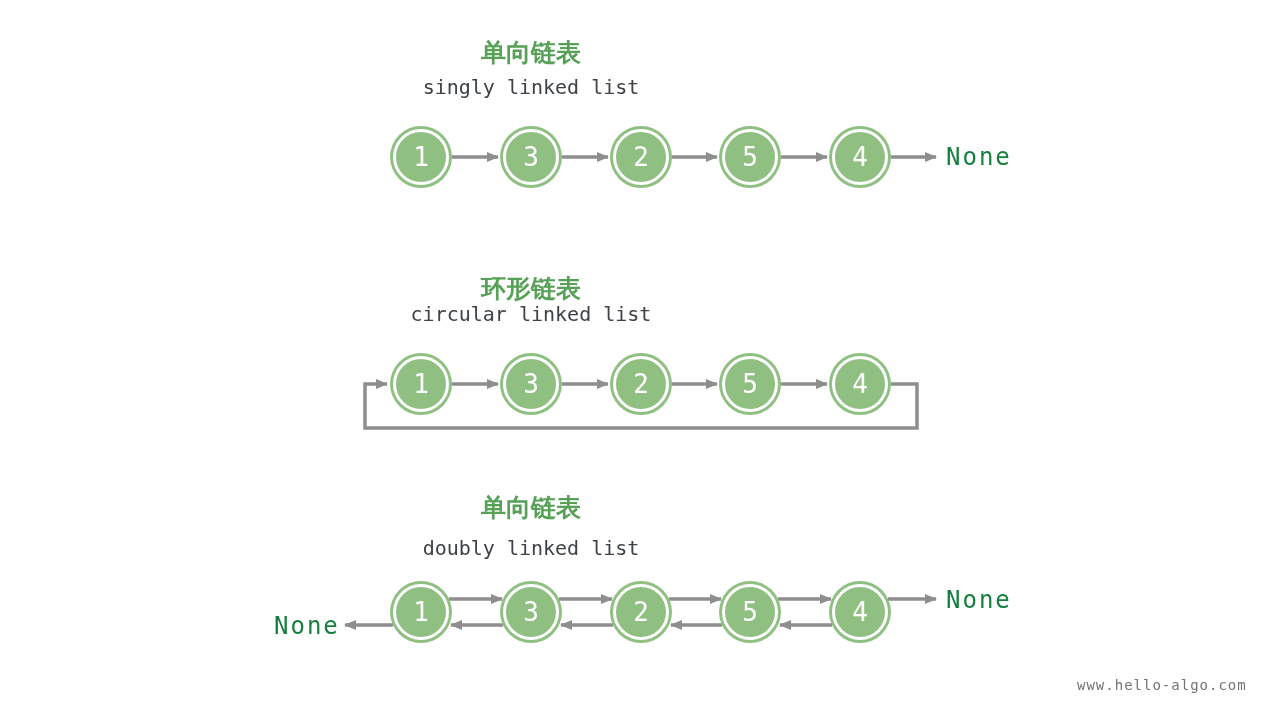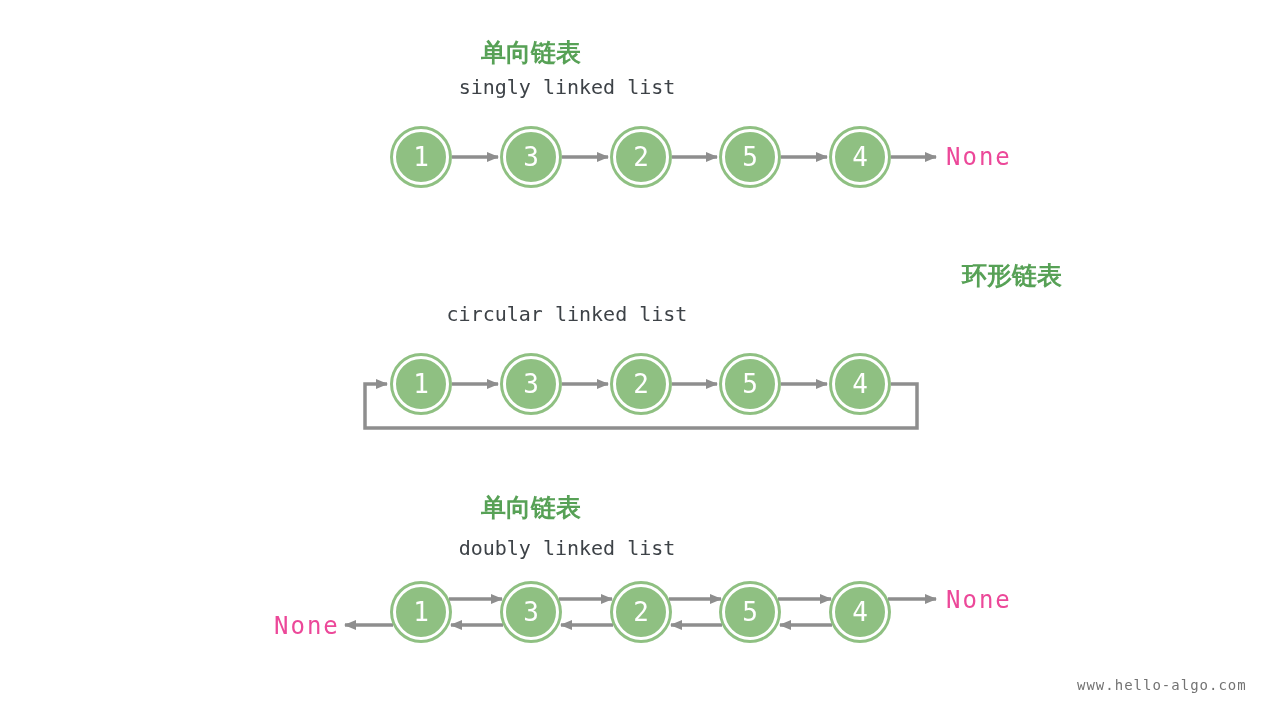--- a/index.html
+++ b/index.html
@@ -23,41 +23,40 @@
     color: #57A156;
   }
   .subtitle {
     position: absolute;
     left: 0;
     width: 1062px;
     text-align: center;
     font-size: 20px;
     line-height: 28px;
     color: #3D4247;
-    padding-left: 36px;
   }
   .node {
     position: absolute;
     width: 50px;
     height: 50px;
     background: #8FC082;
     border: 3px solid #ffffff;
     border-radius: 50%;
     box-shadow: 0 0 0 3px #8FC082;
     display: flex;
     align-items: center;
     justify-content: center;
     font-size: 26px;
     color: #ffffff;
   }
   .none-label {
     position: absolute;
     font-size: 24px;
     line-height: 30px;
-    color: #ec4899;
+    color: #15803d;
     letter-spacing: 2px;
   }
   .arrows {
     position: absolute;
     left: 0; top: 0;
     width: 1280px; height: 720px;
     pointer-events: none;
   }
   .watermark {
     position: absolute;
@@ -68,21 +67,21 @@
     color: #737373;
     letter-spacing: 1px;
   }
 
   
   .t1 { top: 35px; }  .s1 { top: 73px; }
   .row1 .node { top: 129px; }
   .none-singly { left: 946px; top: 142px; }
 
   
-  .t2 { top: 258px; text-align: right; } .s2 { top: 300px; text-align: center; }
+  .t2 { top: 271px; } .s2 { top: 300px; text-align: center; }
   .row2 .node { top: 356px; }
 
   
   .t3 { top: 490px; } .s3 { top: 534px; }
   .row3 .node { top: 584px; }
   .none-doubly-right { left: 946px; top: 585px; }
   .none-doubly-left  { left: 274px; top: 611px; }
 
   .nx1 { left: 393px; } .nx2 { left: 503px; } .nx3 { left: 613px; }
   .nx4 { left: 722px; } .nx5 { left: 832px; }

